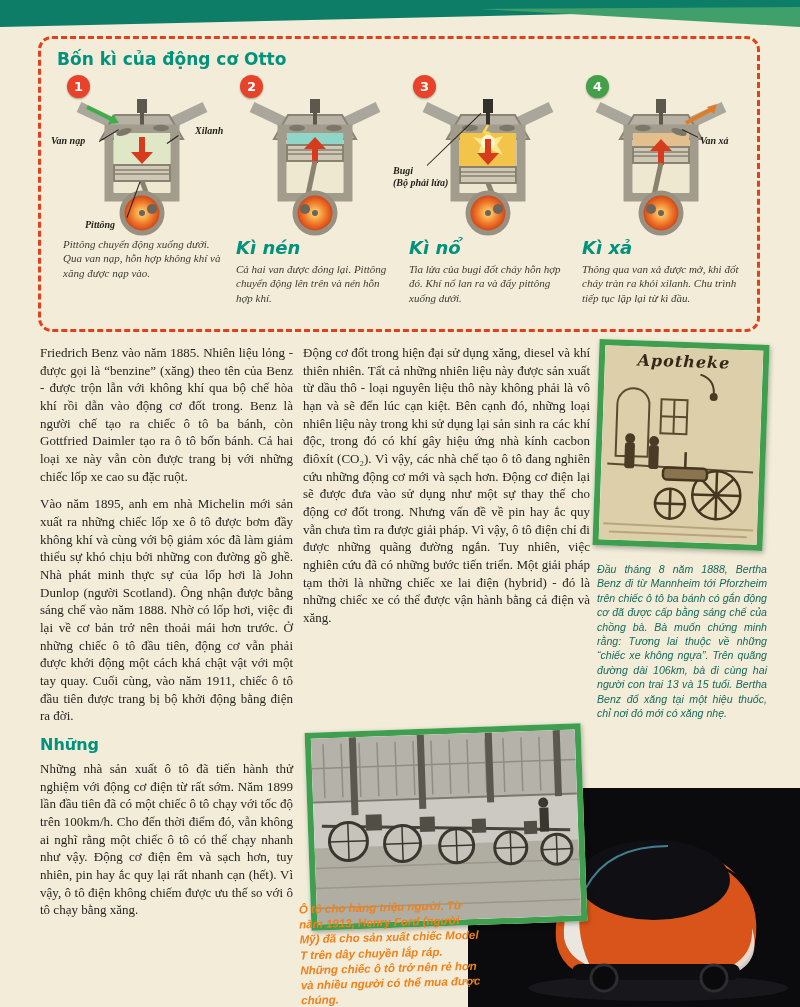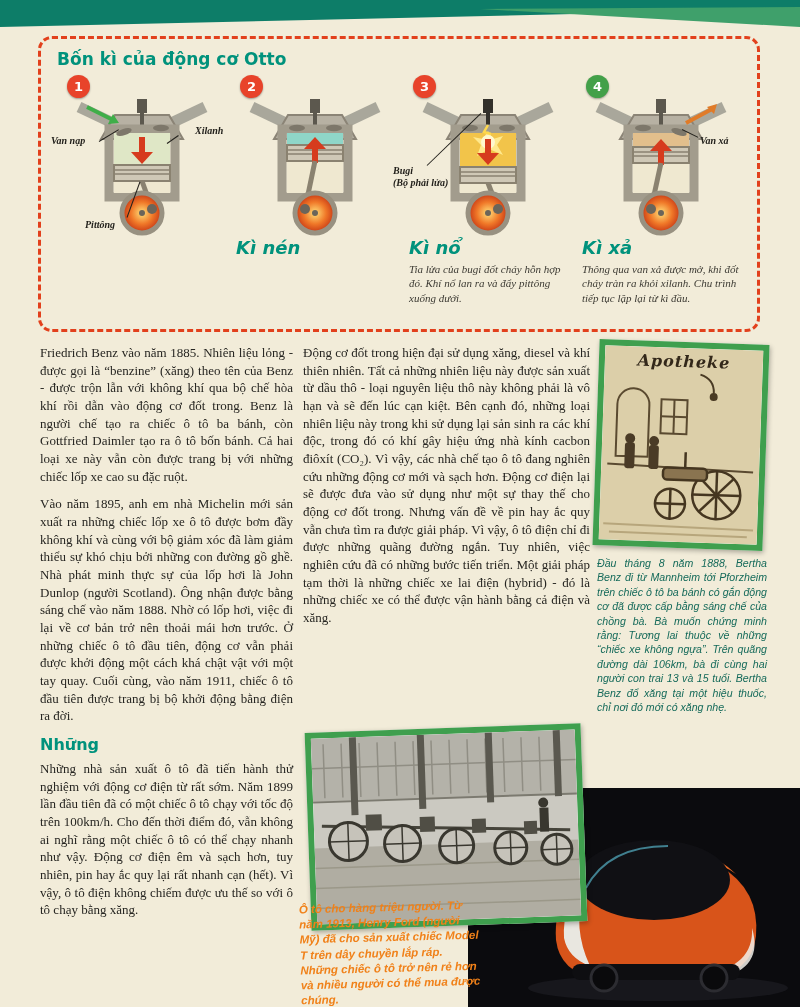--- a/index.html
+++ b/index.html
@@ -38,21 +38,21 @@
   .col-right{left:303px;top:344px;width:287px;}
   .h-teal{font:bold 16px "DejaVu Sans",sans-serif;color:#00927c;margin:4px 0 6px;}
 
   
   .photo{position:absolute;border:6px solid #3f9f4e;background:#fff;
         box-shadow:1px 2px 5px rgba(0,0,0,.3);}
   .bertha-photo{left:596px;top:342px;width:158px;height:194px;transform:rotate(2deg);z-index:3;}
   .apotheke{position:absolute;top:4px;left:0;width:100%;text-align:center;
         font:bold italic 16px "DejaVu Serif",serif;color:#33281a;letter-spacing:1px;}
   .sidebar{position:absolute;left:597px;top:556px;width:170px;}
-  .sidebar-text{font:italic 10.6px/1.36 "Liberation Sans",sans-serif;color:#156a5a;text-align:justify;}
+  .sidebar-text{font:italic 10.6px/1.36 "Liberation Sans",sans-serif;color:#156a5a;text-align:justify;margin-top:6px;}
 
   
   .ford-photo{left:308px;top:728px;width:264px;height:186px;transform:rotate(-2deg);z-index:3;}
   .caption{position:absolute;font:italic bold 11.5px/1.32 "Liberation Sans",sans-serif;
         color:#f08119;z-index:7;}
   .ford-caption{left:300px;top:900px;width:182px;transform:rotate(-1.5deg);}
   .future-caption{left:612px;top:764px;width:166px;}
   .concept{position:absolute;left:468px;top:788px;width:332px;height:219px;
         border-radius:20px 0 0 0;overflow:hidden;z-index:2;}
 </style>
@@ -101,20 +101,21 @@
           <circle cx="75" cy="126" r="20" fill="url(#gl1)" stroke="#989181" stroke-width="5"></circle>
           <circle cx="85" cy="122" r="5" fill="#6b655a"></circle>
             <circle cx="75" cy="126" r="3" fill="#6b655a"></circle>
         </svg>
         <span class="part-label" style="left:-4px;top:64px;">Van nạp</span>
         <div class="leader" style="left:44px;top:70px;width:23px;transform:rotate(-31deg);"></div>
         <span class="part-label" style="left:140px;top:54px;">Xilanh</span>
         <div class="leader" style="left:112px;top:72px;width:14px;transform:rotate(-35deg);"></div>
         <span class="part-label" style="left:30px;top:148px;">Pittông</span>
         <div class="leader" style="left:72px;top:146px;width:38px;transform:rotate(-70deg);"></div>
+        <div class="stroke-desc">Pittông chuyển động xuống dưới. Qua van nạp, hỗn hợp không khí và xăng được nạp vào.</div>
       </div>
 
       <div class="stroke">
         <div class="badge red">2</div>
         <svg width="150" height="150" viewBox="0 0 150 150">
           <defs>
               <radialGradient id="gl2">
                 <stop offset="0" stop-color="#ffe07a"></stop>
                 <stop offset="0.55" stop-color="#f07828"></stop>
                 <stop offset="1" stop-color="#c53514"></stop>
@@ -134,20 +135,21 @@
           <line x1="47" y1="63" x2="103" y2="63" stroke="#8a8270" stroke-width="1.5"></line>
           <line x1="47" y1="67" x2="103" y2="67" stroke="#8a8270" stroke-width="1.5"></line>
           <polygon points="64,62 86,62 75,50" fill="#d63b1e"></polygon>
           <rect x="72" y="62" width="6" height="14" fill="#d63b1e"></rect>
           <line x1="75" y1="74" x2="65" y2="122" stroke="#8a8270" stroke-width="5"></line>
           <circle cx="75" cy="126" r="20" fill="url(#gl2)" stroke="#989181" stroke-width="5"></circle>
           <circle cx="65" cy="122" r="5" fill="#6b655a"></circle>
             <circle cx="75" cy="126" r="3" fill="#6b655a"></circle>
         </svg>
         <div class="stroke-name">Kì nén</div>
+        <div class="stroke-desc">Cả hai van được đóng lại. Pittông chuyển động lên trên và nén hỗn hợp khí.</div>
       </div>
 
       <div class="stroke">
         <div class="badge red">3</div>
         <svg width="150" height="150" viewBox="0 0 150 150">
           <defs>
               <radialGradient id="gl3">
                 <stop offset="0" stop-color="#ffe07a"></stop>
                 <stop offset="0.55" stop-color="#f07828"></stop>
                 <stop offset="1" stop-color="#c53514"></stop>

